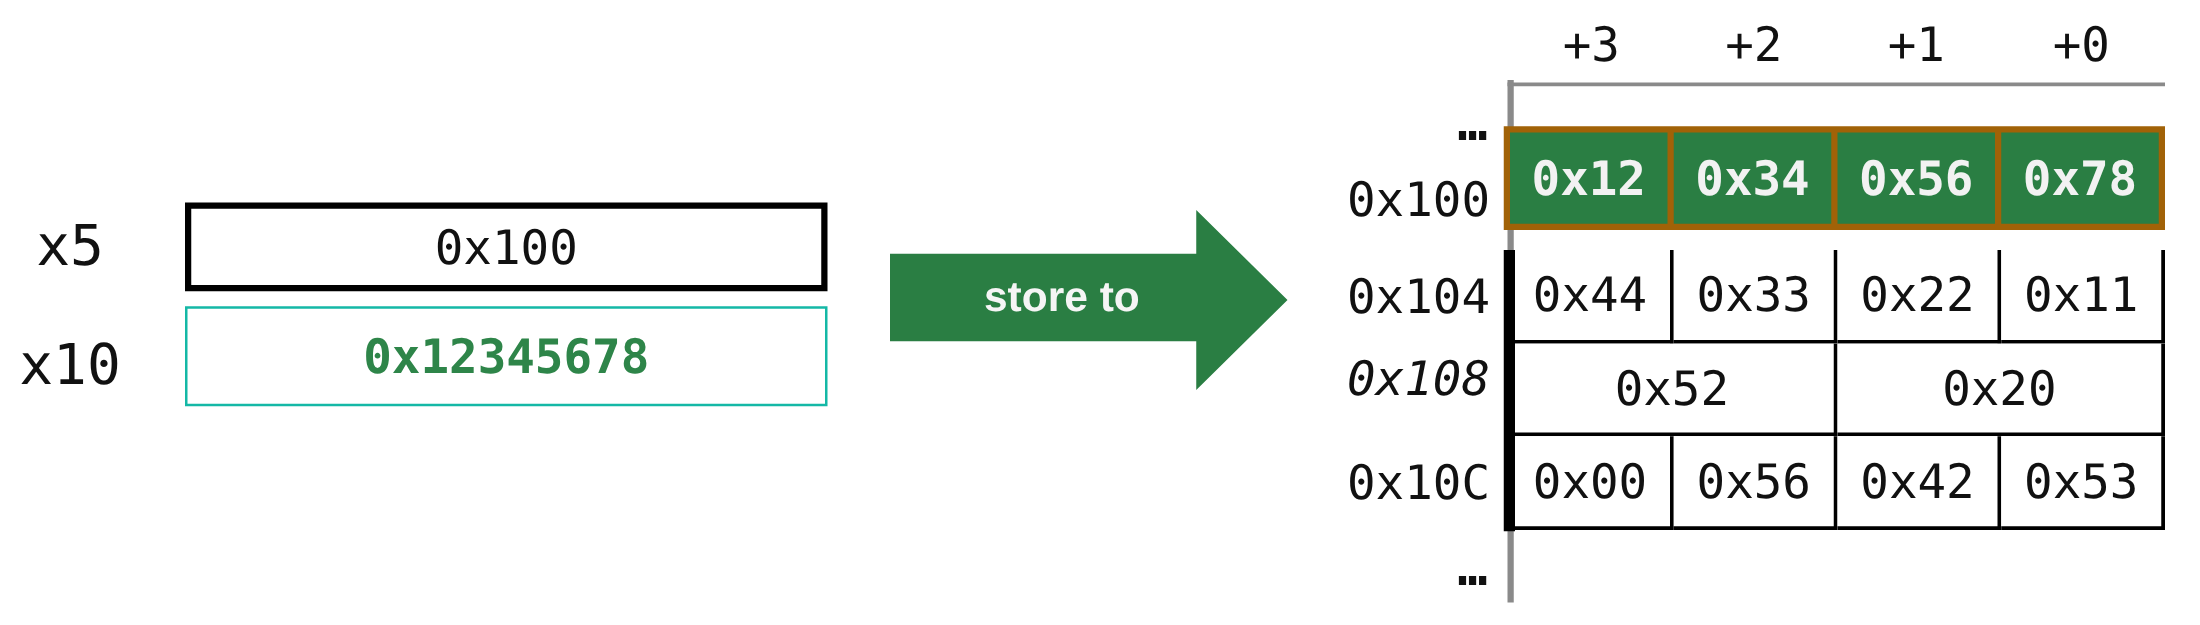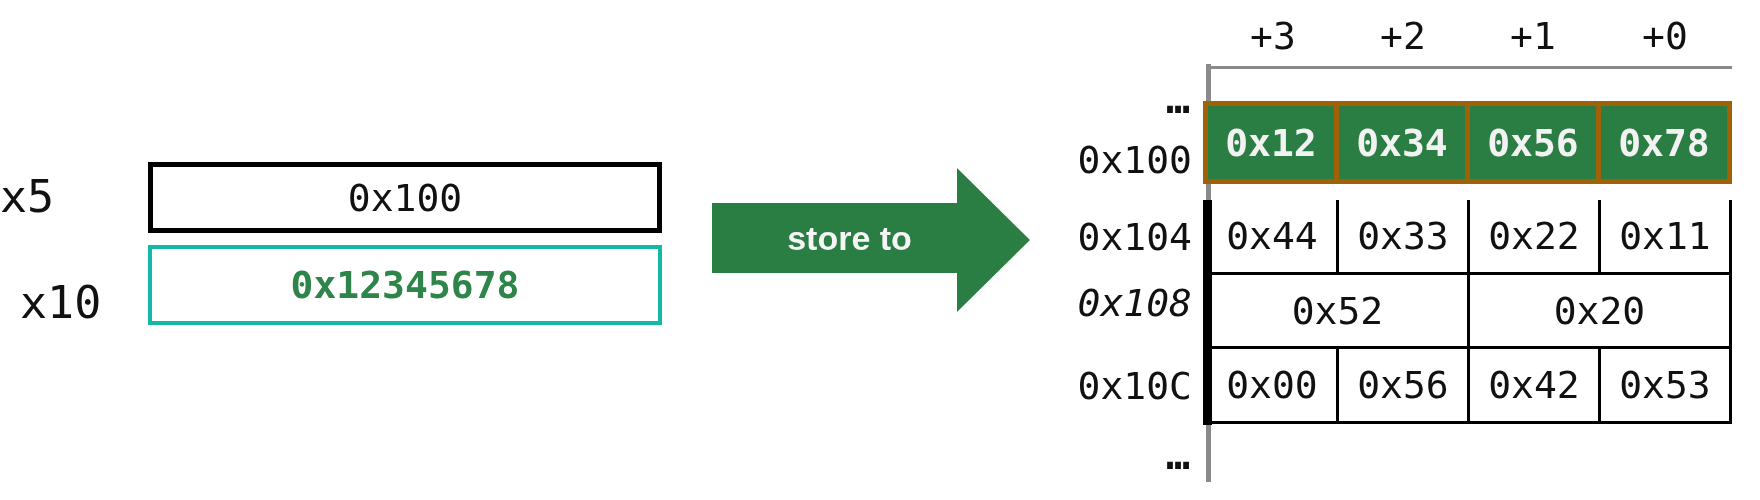--- a/index.html
+++ b/index.html
@@ -12,30 +12,30 @@
   html,body{margin:0;padding:0;}
   body{
     width:1760px;height:500px;position:relative;
     background:#ffffff;overflow:hidden;
     font-family:"DejaVu Sans Mono", monospace;color:var(--ink);
   }
   .abs{position:absolute;}
 
   
   .reg-label{
-    width:112px;text-align:left;
+    width:112px;text-align:center;
     font-size:45px;line-height:54px;color:var(--ink);
   }
   .reg-box{
     left:148px;width:514px;box-sizing:border-box;
     background:#fff;display:flex;align-items:center;justify-content:center;
     font-size:38px;
   }
   .reg-box.plain{border:5px solid #000;}
-  .reg-box.thick{border:4px solid #14b8a6;}
+  .reg-box.thick{border:2px solid #14b8a6;}
   .reg-value-highlight{color:var(--green-text);font-weight:bold;}
 
   
   .arrow-svg{left:700px;top:160px;width:340px;height:160px;}
   .arrow-label{
     left:712px;top:203px;width:245px;height:70px;
     display:flex;align-items:center;justify-content:center;
     padding-left:30px;box-sizing:border-box;
     font-family:"Liberation Sans", sans-serif;font-weight:bold;
     font-size:34px;color:#f5f5f5;
@@ -76,21 +76,21 @@
   }
 </style>
 </head>
 <body>
 
 <div class="abs reg-label" style="left:0;top:170px;">x5</div>
 <div class="abs reg-box plain" style="top:162px;height:71px;">
   <span>0x100</span>
 </div>
 
-<div class="abs reg-label" style="left:0;top:276px;padding-left:20px;">x10</div>
+<div class="abs reg-label" style="left:0;top:265px;">x10</div>
 <div class="abs reg-box thick" style="top:245px;height:80px;">
   <span class="reg-value-highlight">0x12345678</span>
 </div>
 
 <svg class="abs arrow-svg" viewBox="0 0 340 160" aria-hidden="true">
   <polygon points="12,43 257,43 257,8 330,80 257,152 257,113 12,113" style="fill:var(--green);"></polygon>
 </svg>
 <div class="abs arrow-label">store to</div>
 
 <div class="abs gray-vline"></div>

